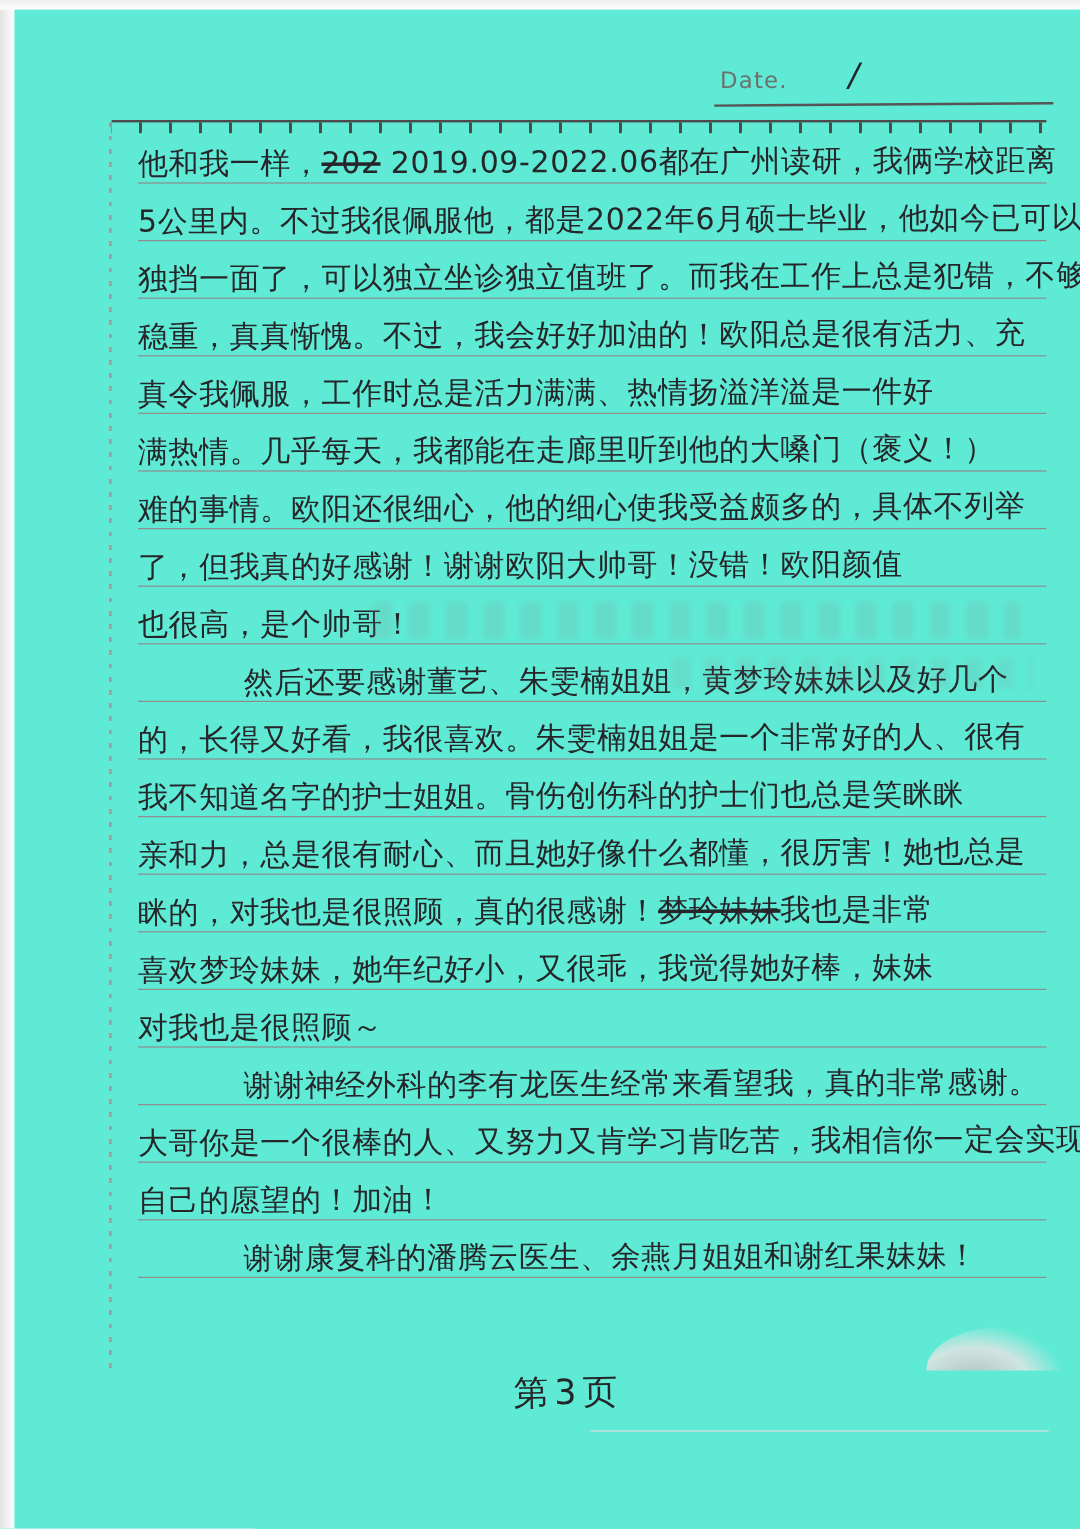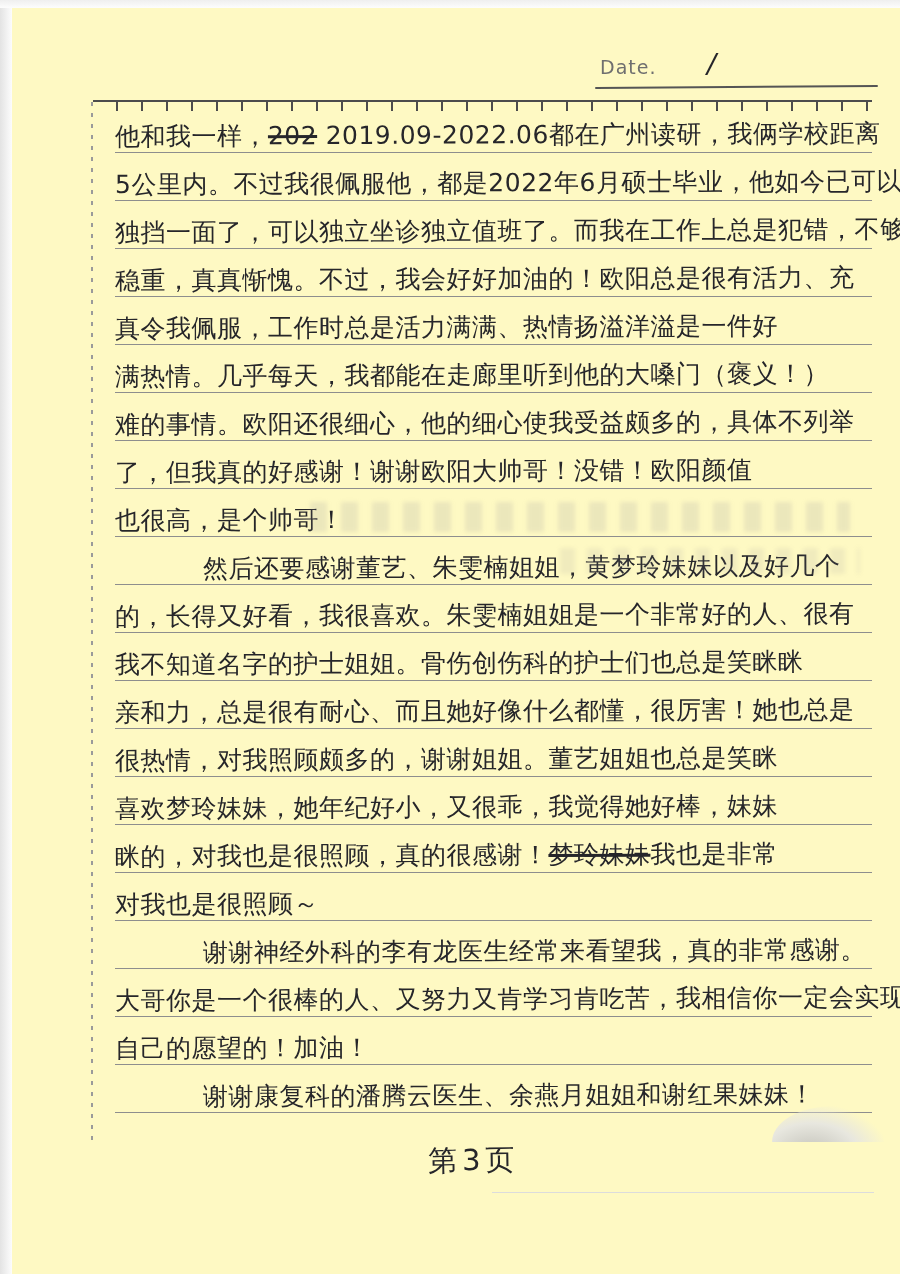--- a/index.html
+++ b/index.html
@@ -1,17 +1,17 @@
 <!DOCTYPE html>
 <html><head>
 <meta charset="utf-8">
 <style>
   html,body{margin:0;padding:0;background:#ffffff;}
   .page{
-    position:relative;width:900px;height:1274px;background:#fef9c3;
+    position:relative;width:900px;height:1274px;background:#5eead4;
     font-family:"DejaVu Sans",sans-serif;overflow:hidden;
     --ink:#26262a;--rule:#8e8e8e;--print:#6f6f6f;
   }
   .scan-edge-left{position:absolute;left:0;top:0;bottom:0;width:12px;
     background:linear-gradient(90deg,#e3e3e3,#fdfdfd);}
   .scan-edge-top{position:absolute;left:0;top:0;right:0;height:8px;
     background:linear-gradient(180deg,#efefef,#fdfdfd);}
 
   
   .date-row{position:absolute;top:52px;left:595px;width:283px;height:40px;}
@@ -103,27 +103,24 @@
       <div class="line">
         <span class="txt"><span>的，长得又好看，我很喜欢。朱雯楠姐姐是一个非常好的人、很有</span></span>
       </div>
       <div class="line">
         <span class="txt"><span>我不知道名字的护士姐姐。骨伤创伤科的护士们也总是笑眯眯</span></span>
       </div>
       <div class="line">
         <span class="txt"><span>亲和力，总是很有耐心、而且她好像什么都懂，很厉害！她也总是</span></span>
       </div>
       <div class="line">
-        <span class="txt"><span>很热情，对我照顾颇多的，谢谢姐姐。董艺姐姐也总是笑眯</span></span>
+        <span class="txt"><span>眯的，对我也是很照顾，真的很感谢！</span><span class="struck">梦玲妹妹</span><span>我也是非常</span></span>
       </div>
       <div class="line">
         <span class="txt"><span>喜欢梦玲妹妹，她年纪好小，又很乖，我觉得她好棒，妹妹</span></span>
-      </div>
-      <div class="line">
-        <span class="txt"><span>眯的，对我也是很照顾，真的很感谢！</span><span class="struck">梦玲妹妹</span><span>我也是非常</span></span>
       </div>
       <div class="line">
         <span class="txt"><span>对我也是很照顾～</span></span>
       </div>
       <div class="line indent">
         <span class="txt"><span>谢谢神经外科的李有龙医生经常来看望我，真的非常感谢。</span></span>
       </div>
       <div class="line">
         <span class="txt"><span>大哥你是一个很棒的人、又努力又肯学习肯吃苦，我相信你一定会实现</span></span>
       </div>

